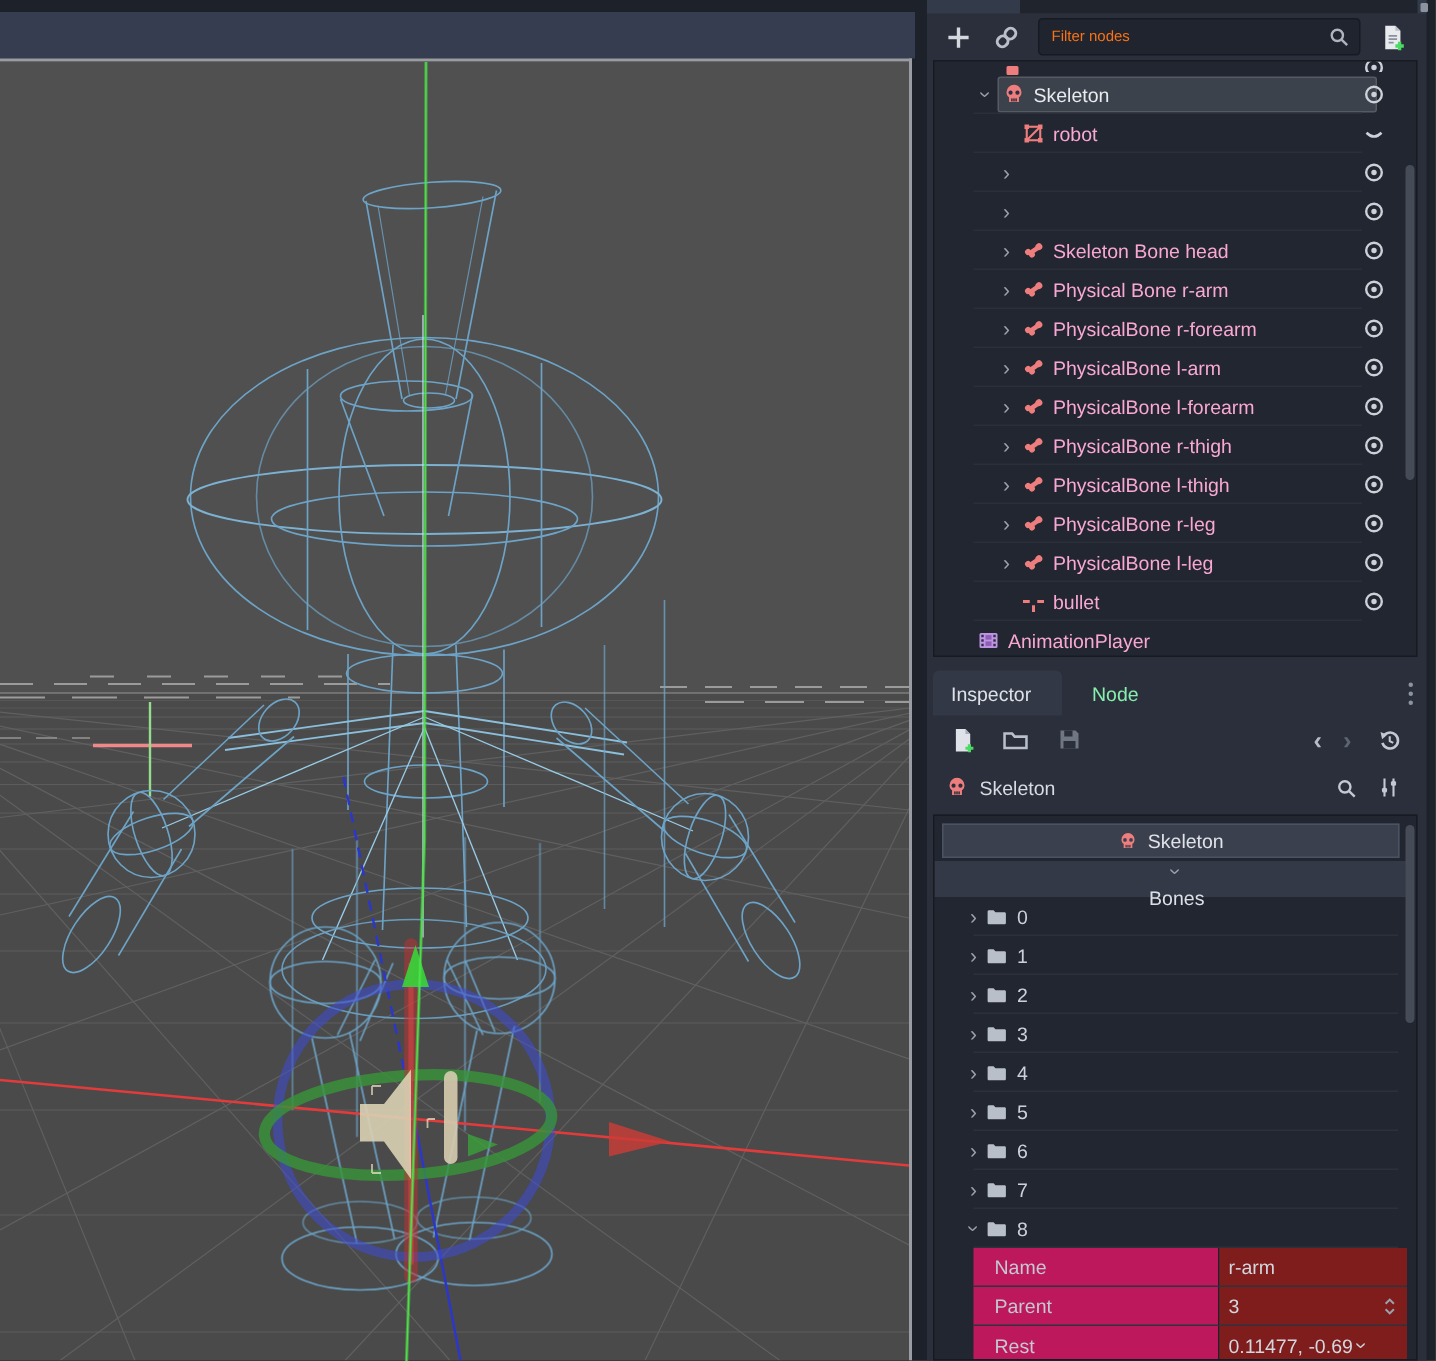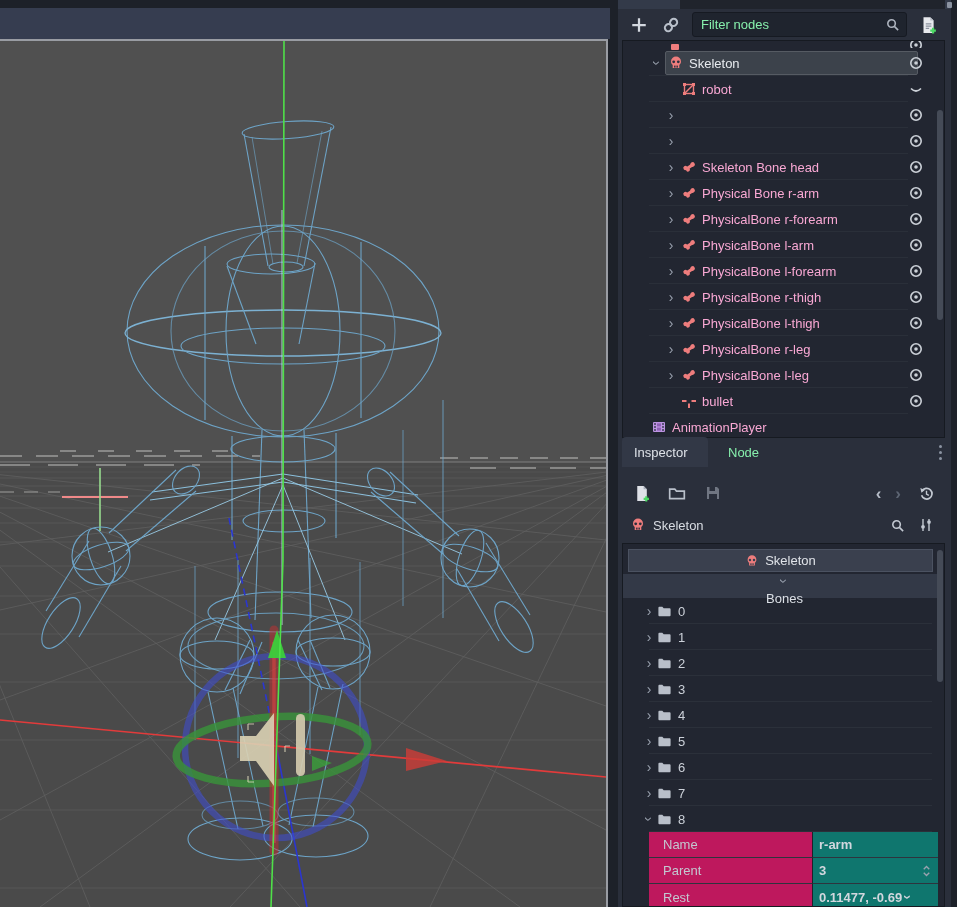--- a/index.html
+++ b/index.html
@@ -14,21 +14,21 @@
   
   #dock{left:618px;top:0;width:333px;height:907px;background:#2a2f3b;}
   #dock-topstrip{left:0;top:0;width:333px;height:9px;background:#333a49;}
   #dock-topstrip .recess{position:absolute;left:62px;top:0;width:265px;height:9px;background:#20242c;}
   #dock-topstrip .frag{position:absolute;left:329px;top:2px;width:5px;height:6px;background:#8b93a1;border-radius:1px;}
   
   #scene-toolbar{left:0;top:9px;width:333px;height:31px;display:flex;align-items:center;padding:0 12px 0 10px;box-sizing:border-box;gap:10px;}
   .tbtn{width:22px;height:22px;display:flex;align-items:center;justify-content:center;flex:0 0 auto;}
   #filter-box{flex:1;height:23px;background:#1f242e;border:1px solid #161a22;border-radius:3px;
               display:flex;align-items:center;padding:0 6px 0 8px;gap:6px;min-width:0;}
-  #filter-box .ph{flex:1;color:#86efac;font-size:13px;white-space:nowrap;overflow:hidden;}
+  #filter-box .ph{flex:1;color:#f97316;font-size:10px;white-space:nowrap;overflow:hidden;}
   
   #scene-tree{left:4px;top:40px;width:323px;height:398px;background:#222631;border:1px solid #161a21;box-sizing:border-box;overflow:hidden;}
   .partial-row{position:relative;height:9px;}
   .partial-row .pink-frag{position:absolute;left:48px;top:3px;width:8px;height:6px;background:#ee7d7d;border-radius:1px;}
   .partial-row .eye-frag{position:absolute;right:20px;top:0;width:16px;height:7px;overflow:hidden;}
   .partial-row .eye-frag svg{margin-top:-9px;}
   .trow{height:26px;display:flex;align-items:center;position:relative;}
   .trow::after{content:"";position:absolute;left:26px;right:36px;bottom:0;height:1px;background:#2a2f39;}
   .trow.pl26{padding-left:26px;}
   .trow.pl40{padding-left:40px;}
@@ -39,21 +39,21 @@
   .trow.selected .rowbox{background:#3c424b;border:1px solid #565b63;border-radius:2px;margin-right:26px;}
   .trow .label{color:#f9a8d4;white-space:nowrap;overflow:hidden;}
   .trow.selected .label{color:#e8ebef;}
   .eye{width:16px;height:16px;flex:0 0 auto;position:absolute;right:20px;top:5px;}
   .ticon{flex:0 0 auto;display:flex;}
   
   .sbar{position:absolute;width:6px;border-radius:3px;background:#454b57;}
   #tree-scroll{left:937px;top:110px;height:210px;}
   #insp-scroll{left:937px;top:550px;height:132px;}
   
-  #insp-tabs{left:0;top:437px;width:333px;height:30px;}
+  #insp-tabs{left:0;top:447px;width:333px;height:30px;}
   #tab-inspector{position:absolute;left:4px;top:0;width:86px;height:30px;background:#323846;border-radius:4px 4px 0 0;
                  display:flex;align-items:center;padding-left:12px;box-sizing:border-box;color:#dee2e8;}
   #tab-node{position:absolute;left:98px;top:0;height:30px;display:flex;align-items:center;padding-left:12px;color:#86efac;}
   #tab-menu{position:absolute;right:8px;top:7px;}
   
   #insp-toolbar{left:0;top:477px;width:333px;height:32px;display:flex;align-items:center;padding:0 14px 0 12px;box-sizing:border-box;gap:14px;}
   #insp-toolbar .spacer{flex:1;}
   .navchev{font-size:17px;font-weight:bold;color:#b6bdc8;line-height:1;}
   .navchev.disabled{color:#5d6573;}
   
@@ -65,21 +65,21 @@
   #insp-header{position:absolute;left:5px;top:5px;width:305px;height:23px;background:#3a404e;border:1px solid #4b5261;box-sizing:border-box;
                display:flex;align-items:center;justify-content:center;gap:6px;color:#e0e3e8;}
   #cat-bones{position:absolute;left:0;top:30px;width:315px;height:24px;background:#333947;display:flex;align-items:center;padding-left:8px;box-sizing:border-box;gap:3px;color:#dce0e6;flex-direction:column;}
   .brow{position:absolute;left:0;width:315px;height:26px;display:flex;align-items:center;padding-left:18px;box-sizing:border-box;}
   .brow::after{content:"";position:absolute;left:26px;right:6px;bottom:0;height:1px;background:#2b303a;}
   .brow .num{margin-left:6px;color:#ccd1d9;}
   .prow{position:absolute;left:0;width:315px;height:26px;display:flex;}
   .prow .indent{width:26px;flex:0 0 auto;}
   .prow .plabel{width:164px;flex:0 0 auto;background:#be185d;display:flex;align-items:center;padding-left:14px;box-sizing:border-box;
                 color:#c3c8d1;border-bottom:1px solid #2e343e;border-right:1px solid #1d222b;}
-  .prow .pvalue{flex:1;background:#0f766e;display:flex;align-items:center;padding:0 6px;color:#d2d7de;border-bottom:1px solid #2e343e;gap:4px;font-weight:bold;}
+  .prow .pvalue{flex:1;background:#7f1d1d;display:flex;align-items:center;padding:0 6px;color:#d2d7de;border-bottom:1px solid #2e343e;gap:4px;}
   .prow .pvalue .vspacer{flex:1;}
   .dchev{display:inline-block;transform:rotate(90deg);color:#cdd2d9;font-size:14px;}
 </style>
 </head>
 <body>
 
 <div class="abs" id="vp-toolbar"></div>
 
 <div class="abs" id="viewport">
 <svg viewBox="0 41 606 866" preserveAspectRatio="none">

